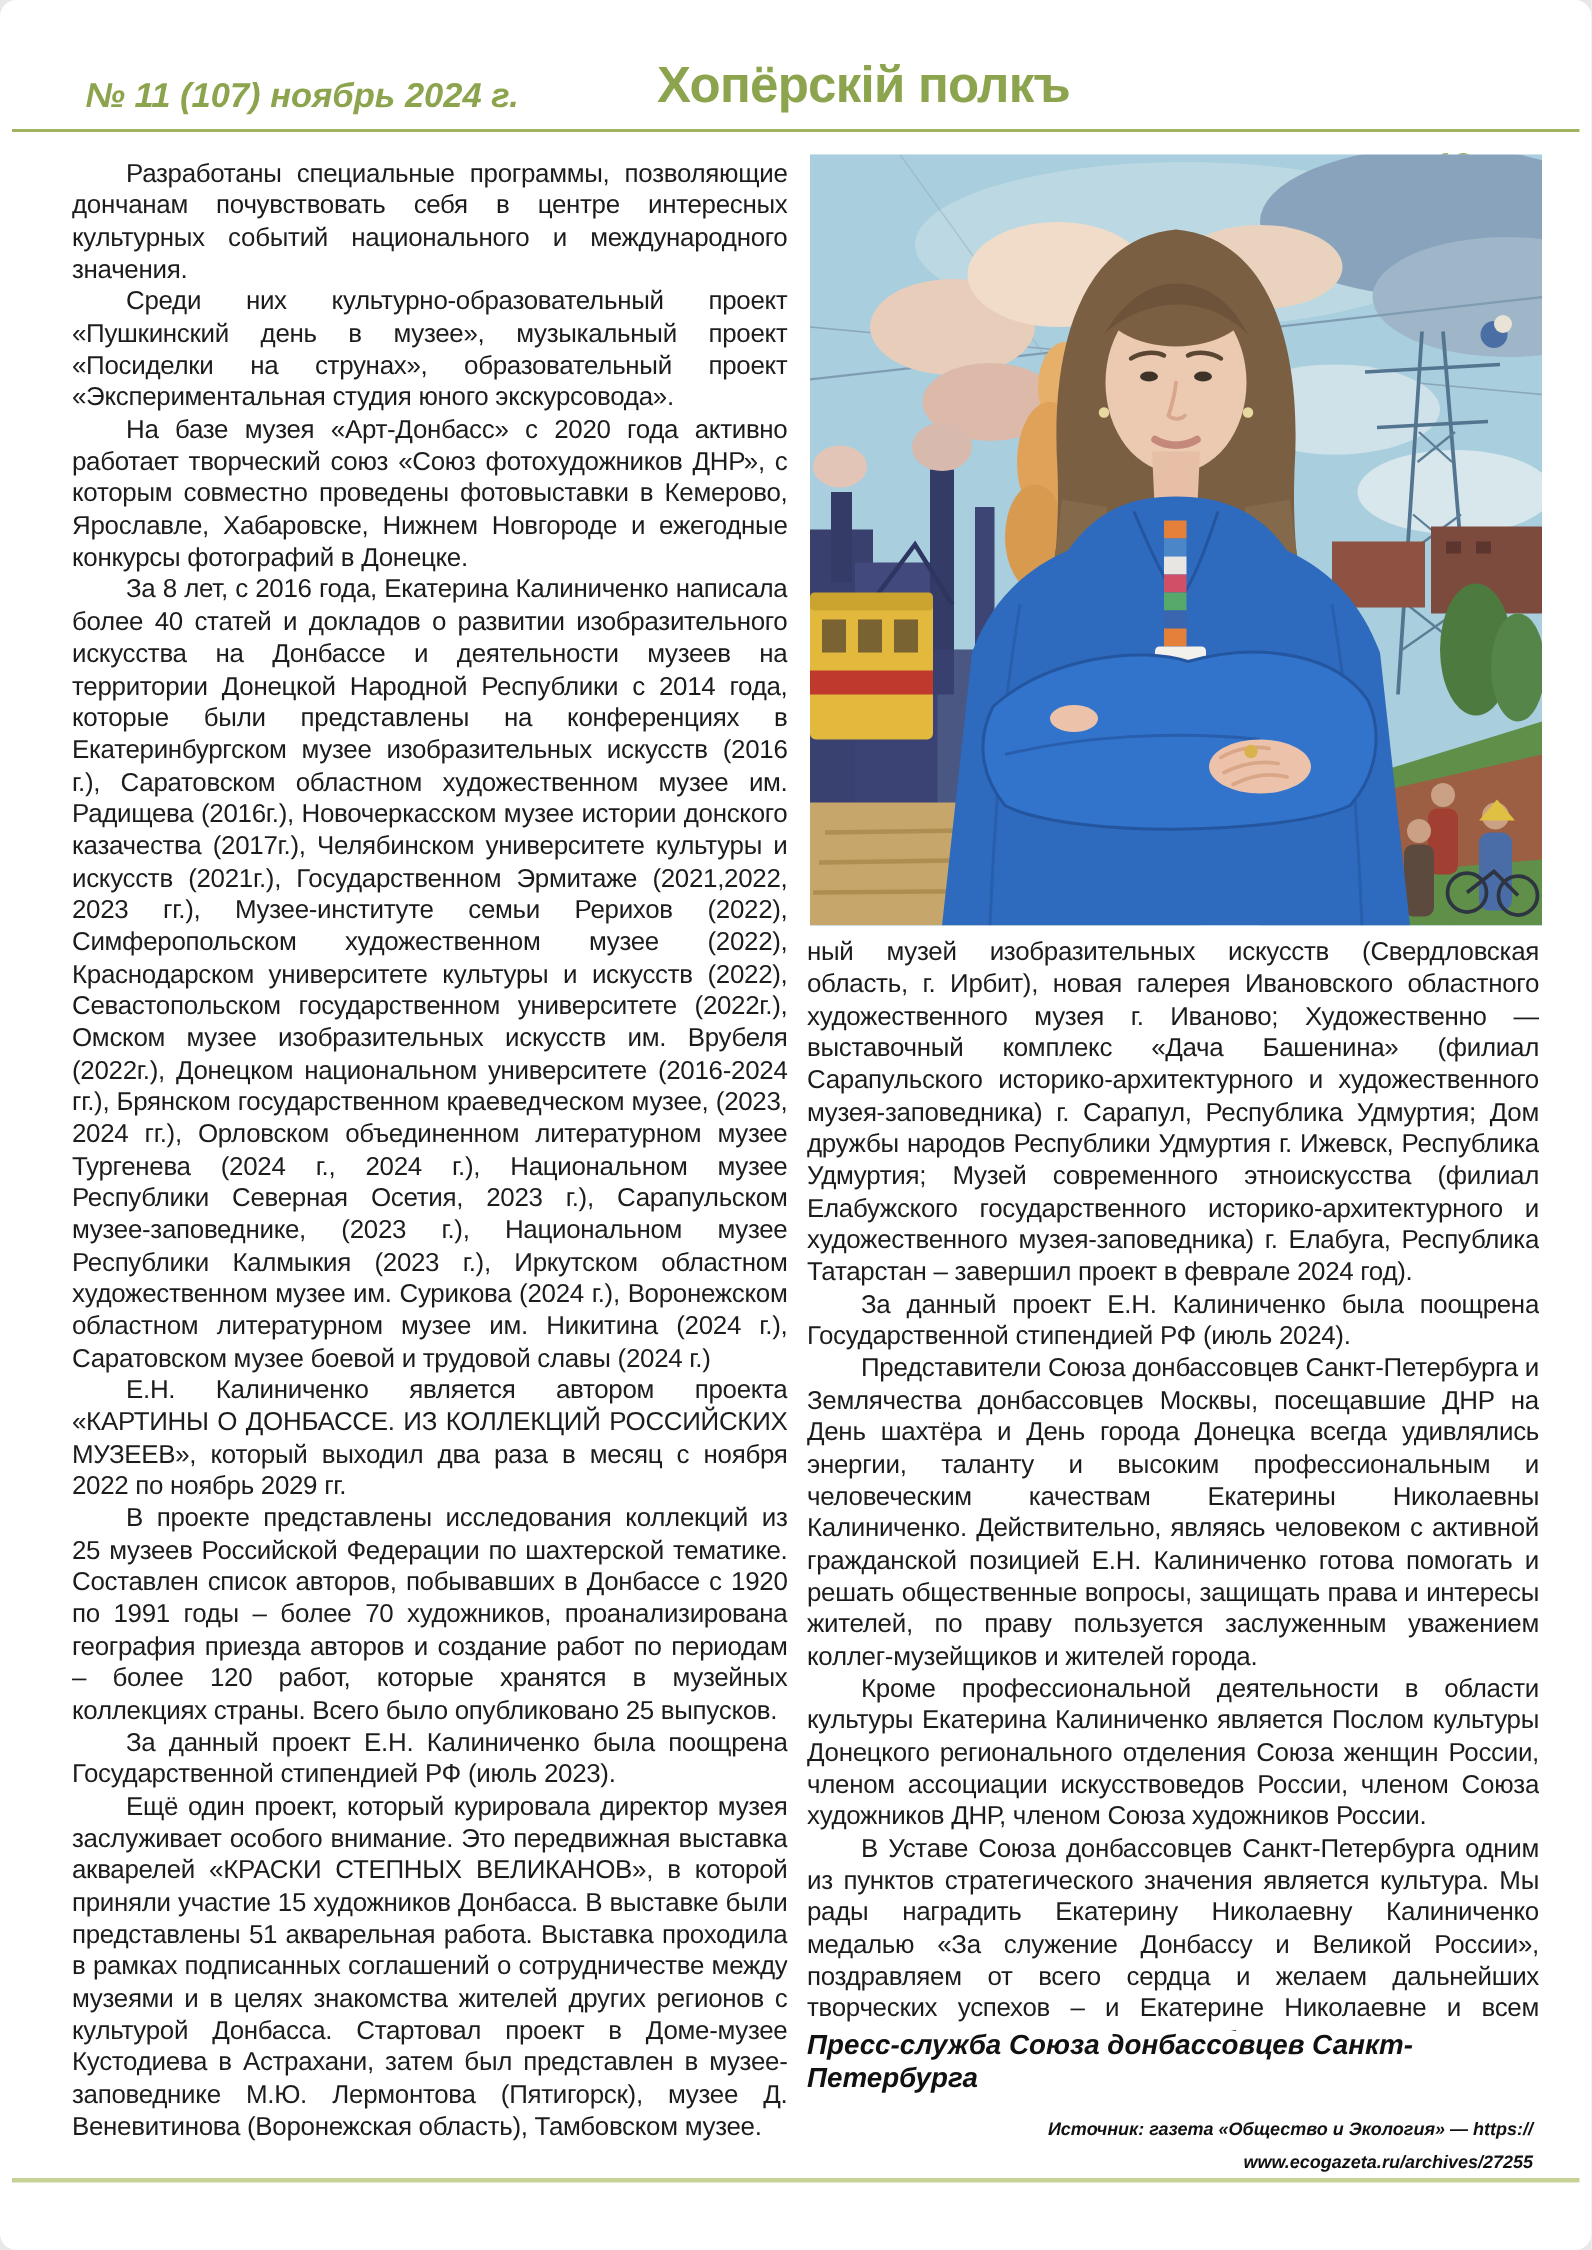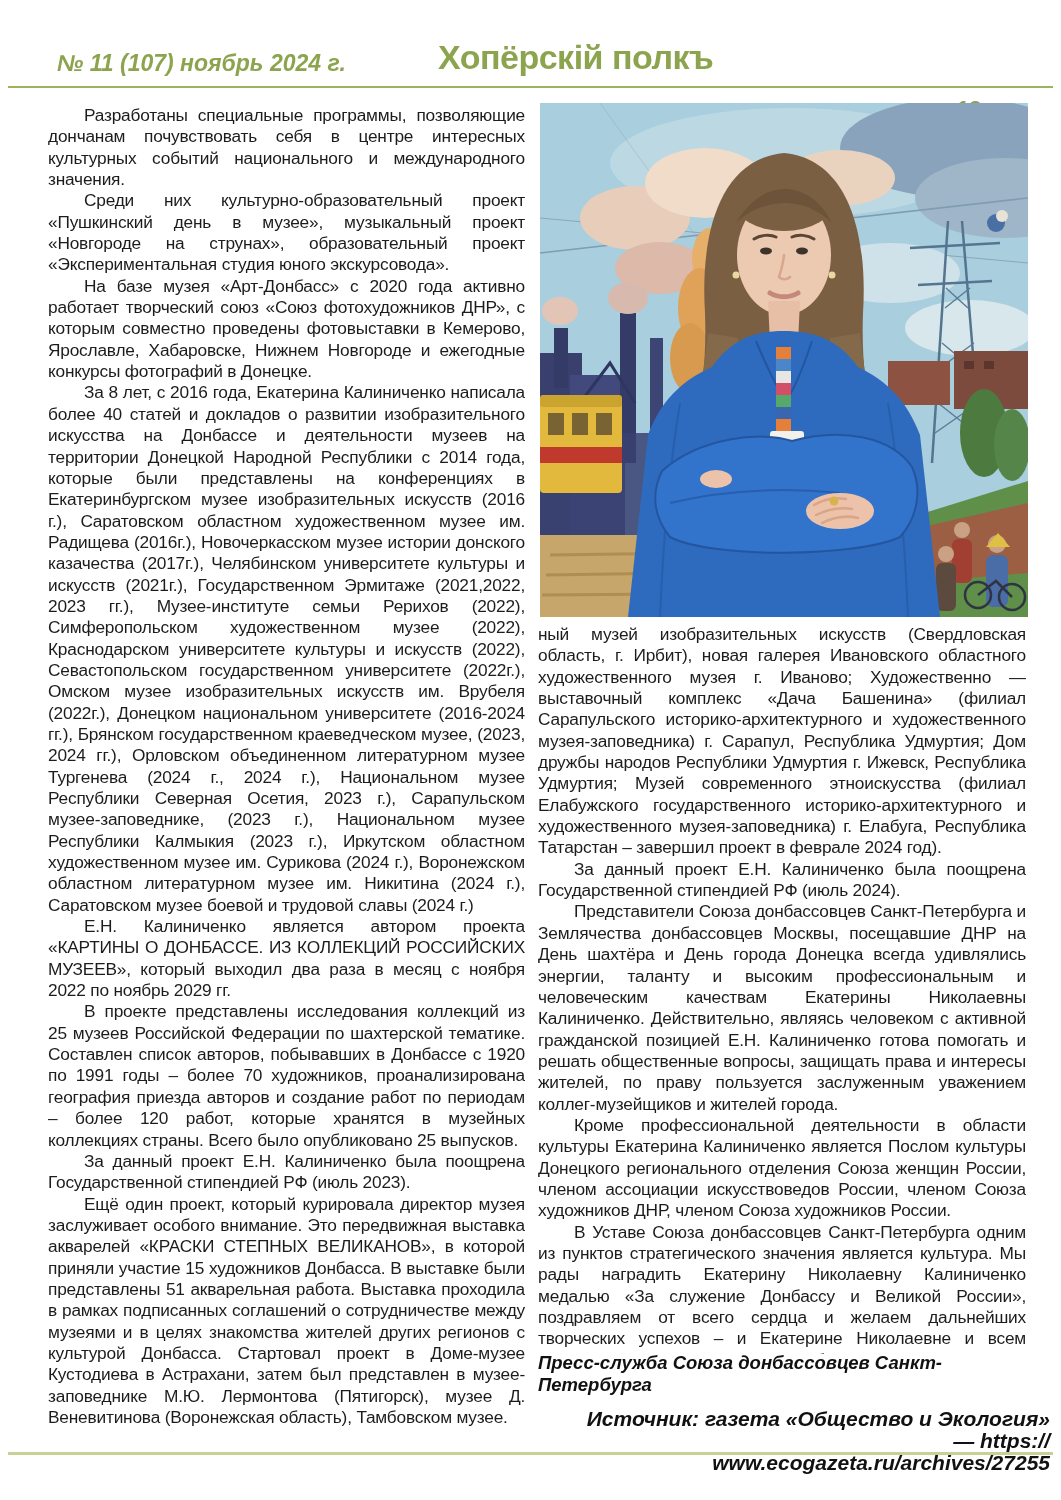--- a/index.html
+++ b/index.html
@@ -4,20 +4,21 @@
 <style>
   html,body{margin:0;padding:0;background:#e8e8e8;}
   .page{
     position:relative;
     width:1061px;height:1500px;
     background:#ffffff;
     margin:0 auto;
     overflow:hidden;
     font-family:"Liberation Sans","DejaVu Sans",sans-serif;
     color:#1c1c1c;
+    border-radius:11px;
   }
   
   .hdr-issue{
     position:absolute;left:57px;top:50px;
     font-size:23px;font-weight:bold;font-style:italic;
     color:#8da44e;white-space:nowrap;
   }
   .hdr-title{
     position:absolute;left:438px;top:38px;
     font-size:34px;font-weight:bold;
@@ -55,38 +56,38 @@
     margin:0;overflow:hidden;background:#a9cede;
   }
   .photo svg{display:block;width:100%;height:100%;}
   
   .signature{
     position:absolute;left:538px;top:1352px;width:488px;
     font-size:18.5px;line-height:22px;
     font-weight:bold;font-style:italic;color:#111;
   }
   .source{
-    position:absolute;left:562px;top:1408px;width:488px;
-    text-align:right;font-size:21px;line-height:22px;
+    position:absolute;left:534px;top:1408px;width:488px;
+    text-align:right;font-size:12px;line-height:22px;
     font-weight:bold;font-style:italic;color:#111;
   }
 </style>
 </head>
 <body>
 
 <div class="page">
 
   <div class="hdr-issue">№ 11 (107) ноябрь 2024 г.</div>
   <div class="hdr-title">Хопёрскій полкъ</div>
   <div class="hdr-page">стр. 13</div>
   <div class="rule-top"></div>
 
   <div class="col col-left">
     <p>Разработаны специальные программы, позволяющие дончанам почувствовать себя в центре интересных культурных событий национального и международного значения.</p>
-    <p>Среди них культурно-образовательный проект «Пушкинский день в музее», музыкальный проект «Новгороде на струнах», образовательный проект «Экспериментальная студия юного экскурсовода».</p>
+    <p>Среди них культурно-образовательный проект «Пушкинский день в музее», музыкальный проект «Посиделки на струнах», образовательный проект «Экспериментальная студия юного экскурсовода».</p>
     <p>На базе музея «Арт-Донбасс» с 2020 года активно работает творческий союз «Союз фотохудожников ДНР», с которым совместно проведены фотовыставки в Кемерово, Ярославле, Хабаровске, Нижнем Новгороде и ежегодные конкурсы фотографий в Донецке.</p>
     <p>За 8 лет, с 2016 года, Екатерина Калиниченко написала более 40 статей и докладов о развитии изобразительного искусства на Донбассе и деятельности музеев на территории Донецкой Народной Республики с 2014 года, которые были представлены на конференциях в Екатеринбургском музее изобразительных искусств (2016 г.), Саратовском областном художественном музее им. Радищева (2016г.), Новочеркасском музее истории донского казачества (2017г.), Челябинском университете культуры и искусств (2021г.), Государственном Эрмитаже (2021,2022, 2023 гг.), Музее-институте семьи Рерихов (2022), Симферопольском художественном музее (2022), Краснодарском университете культуры и искусств (2022), Севастопольском государственном университете (2022г.), Омском музее изобразительных искусств им. Врубеля (2022г.), Донецком национальном университете (2016-2024 гг.), Брянском государственном краеведческом музее, (2023, 2024 гг.), Орловском объединенном литературном музее Тургенева (2024 г., 2024 г.), Национальном музее Республики Северная Осетия, 2023 г.), Сарапульском музее-заповеднике, (2023 г.), Национальном музее Республики Калмыкия (2023 г.), Иркутском областном художественном музее им. Сурикова (2024 г.), Воронежском областном литературном музее им. Никитина (2024 г.), Саратовском музее боевой и трудовой славы (2024 г.)</p>
     <p>Е.Н. Калиниченко является автором проекта «КАРТИНЫ О ДОНБАССЕ. ИЗ КОЛЛЕКЦИЙ РОССИЙСКИХ МУЗЕЕВ», который выходил два раза в месяц с ноября 2022 по ноябрь 2029 гг.</p>
     <p>В проекте представлены исследования коллекций из 25 музеев Российской Федерации по шахтерской тематике. Составлен список авторов, побывавших в Донбассе с 1920 по 1991 годы – более 70 художников, проанализирована география приезда авторов и создание работ по периодам – более 120 работ, которые хранятся в музейных коллекциях страны. Всего было опубликовано 25 выпусков.</p>
     <p>За данный проект Е.Н. Калиниченко была поощрена Государственной стипендией РФ (июль 2023).</p>
     <p>Ещё один проект, который курировала директор музея заслуживает особого внимание. Это передвижная выставка акварелей «КРАСКИ СТЕПНЫХ ВЕЛИКАНОВ», в которой приняли участие 15 художников Донбасса. В выставке были представлены 51 акварельная работа. Выставка проходила в рамках подписанных соглашений о сотрудничестве между музеями и в целях знакомства жителей других регионов с культурой Донбасса. Стартовал проект в Доме-музее Кустодиева в Астрахани, затем был представлен в музее-заповеднике М.Ю. Лермонтова (Пятигорск), музее Д. Веневитинова (Воронежская область), Тамбовском музее.</p>
 
   </div>
 
   <figure class="photo">

